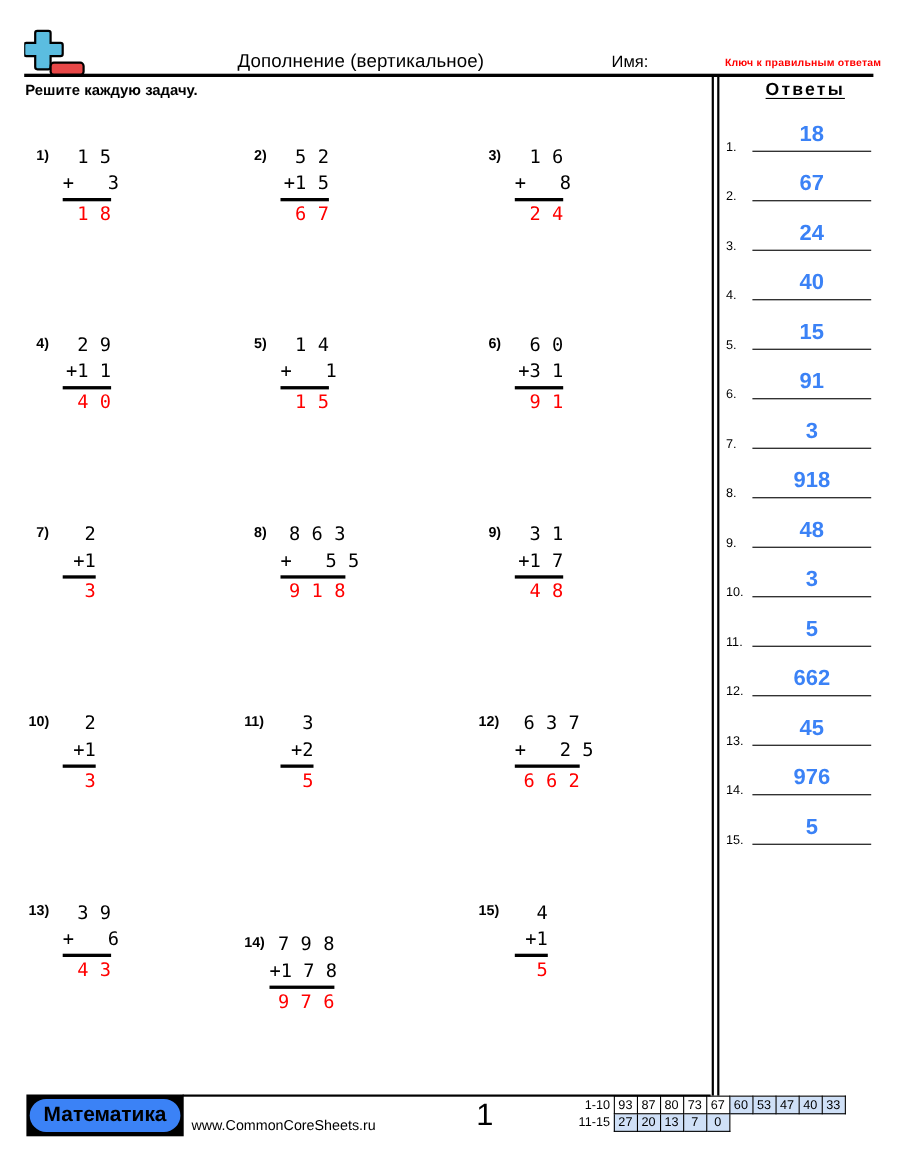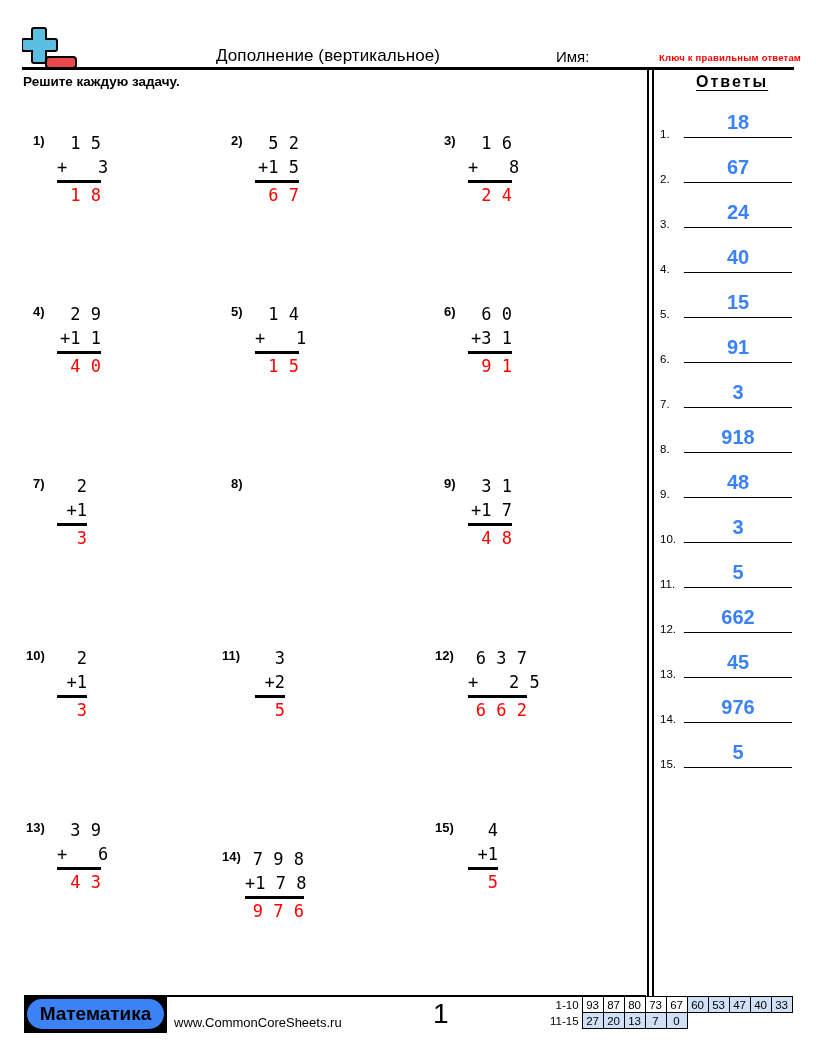--- a/index.html
+++ b/index.html
@@ -30,21 +30,21 @@
   .prob-body .line { white-space: pre; text-align: right; display: block; }
   .prob-body .rule { height: 3px; background: #000; margin-top: 1px; margin-bottom: 1px; }
   .prob-body .answer { color: #ff0000; white-space: pre; text-align: right; display: block; line-height: 22px; }
 
   .footer-rule { position: absolute; left: 166px; top: 995px; width: 480px; height: 1.5px; background: #000; }
   .brand-box { position: absolute; left: 24px; top: 995px; width: 143px; height: 38px; background: #000; }
   .brand-pill { position: absolute; left: 3px; top: 4px; width: 137px; height: 30px; background: #3b82f6; border-radius: 15px; display: flex; align-items: center; justify-content: center; font-size: 19px; font-weight: bold; }
   .site { position: absolute; left: 174px; top: 1015px; font-size: 13px; }
   .page-num { position: absolute; left: 433px; top: 998px; font-size: 28px; }
 
-  .score { position: absolute; left: 548px; top: 996px; border-collapse: collapse; font-size: 11.5px; }
+  .score { position: absolute; left: 524px; top: 996px; border-collapse: collapse; font-size: 11.5px; }
   .score td { height: 16px; padding: 0 2px; text-align: center; }
   .score td.lbl { text-align: right; padding-right: 3px; border: none; }
   .score td.c { border: 1px solid #000; width: 21px; }
   .score td.w { background: #fff; }
   .score td.b { background: #cfe0f7; }
   .score td.empty { border: none; }
 </style>
 </head>
 <body>
 
@@ -124,20 +124,26 @@
     <span class="prob-num">7)</span>
     <div class="prob-body" style="left:24px; width:30px;">
       <span class="line">2</span>
       <span class="line">+1</span>
       <div class="rule"></div>
       <span class="answer">3</span>
     </div>
   </div>
   <div class="prob" style="left:231px; top:474px;">
     <span class="prob-num">8)</span>
+    <div class="prob-body" style="left:24px; width:59px;">
+      <span class="line">8 6 3</span>
+      <span class="line">+   5 5</span>
+      <div class="rule"></div>
+      <span class="answer">9 1 8</span>
+    </div>
   </div>
   <div class="prob" style="left:444px; top:474px;">
     <span class="prob-num">9)</span>
     <div class="prob-body" style="left:24px; width:44px;">
       <span class="line">3 1</span>
       <span class="line">+1 7</span>
       <div class="rule"></div>
       <span class="answer">4 8</span>
     </div>
   </div>

